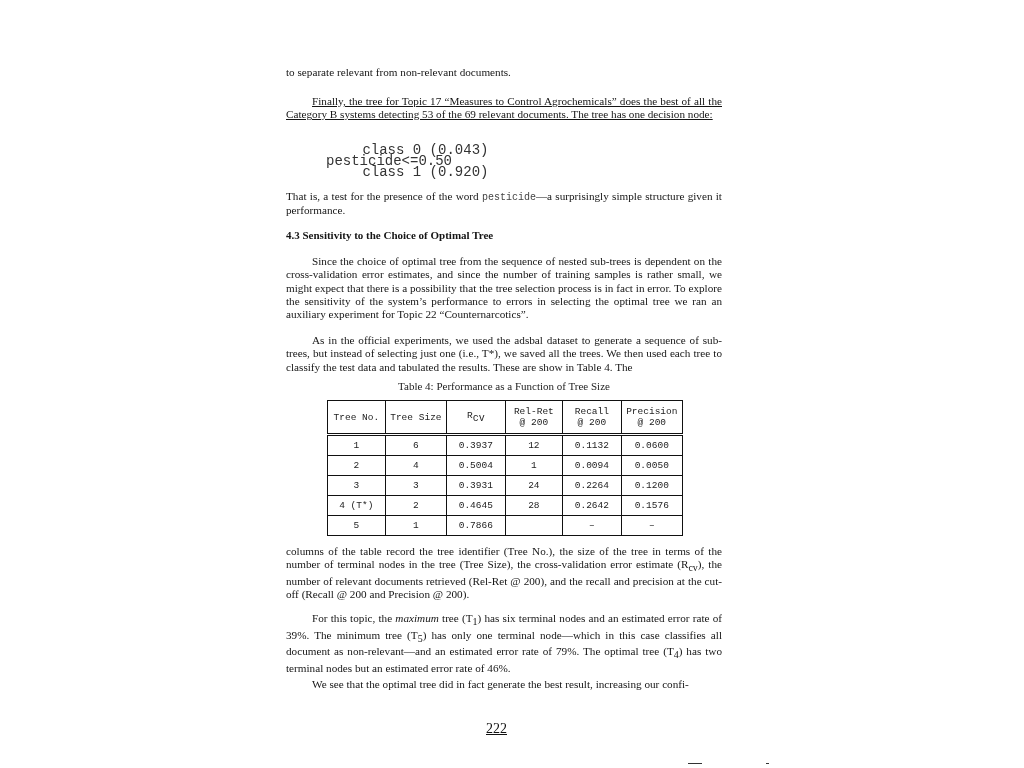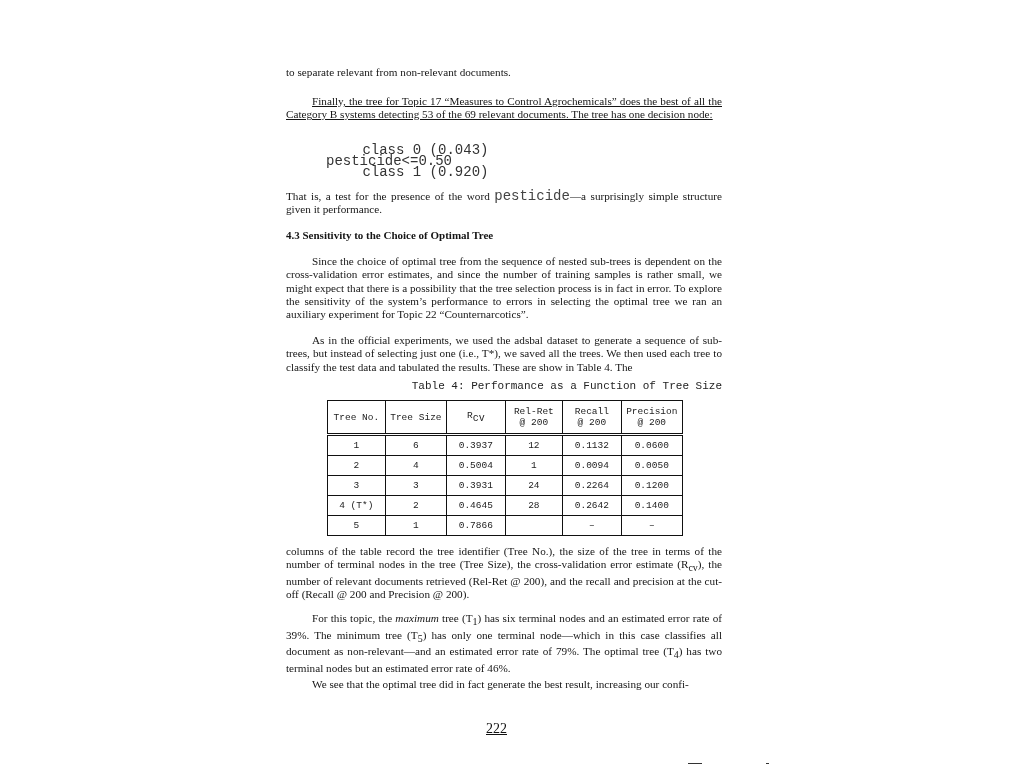--- a/index.html
+++ b/index.html
@@ -5,22 +5,22 @@
   html, body { margin: 0; padding: 0; background: #ffffff; }
   body { width: 1024px; height: 768px; position: relative; overflow: hidden;
          font-family: "Liberation Serif", "DejaVu Serif", serif; color: #111; }
   .page { position: absolute; left: 0; top: 0; width: 1024px; height: 768px; }
   .txt { position: absolute; left: 286px; width: 436px; font-size: 11.2px; line-height: 13.3px;
          text-align: justify; color: #151515; }
   .indent { text-indent: 26px; }
   .code { position: absolute; font-family: "Liberation Mono", "DejaVu Sans Mono", monospace;
           font-size: 14px; line-height: 11px; color: #333; white-space: pre; }
   .heading { position: absolute; left: 286px; top: 229px; font-size: 11px; font-weight: bold; color: #151515; }
-  .caption { position: absolute; left: 286px; width: 436px; top: 380px; text-align: right; font-size: 11px; color: #222; font-family: Liberation Mono, monospace; }
-  .mono-inline { font-family: "Liberation Mono", "DejaVu Sans Mono", monospace; font-size: 14px; color: #444; }
+  .caption { position: absolute; left: 286px; width: 436px; top: 380px; text-align: center; font-size: 11px; color: #222; }
+  .mono-inline { font-family: "Liberation Mono", "DejaVu Sans Mono", monospace; font-size: 10px; color: #444; }
   table.perf { position: absolute; left: 327px; top: 400px; width: 356px; border-collapse: collapse;
                font-size: 9.5px; color: #222; font-family: Liberation Mono, monospace; }
   table.perf th, table.perf td { border-left: 1px solid #111; border-right: 1px solid #111; text-align: center; padding: 0; }
   table.perf th { height: 32px; font-weight: normal; line-height: 11px; border-top: 1.5px solid #111; }
   table.perf thead tr { border-bottom: 3px double #111; }
   table.perf td { height: 19px; border-top: 1px solid #111; }
   table.perf tbody tr:last-child td { border-bottom: 1.5px solid #111; }
   .pagenum { position: absolute; left: 486px; top: 721px; font-size: 14px; text-decoration: underline; color: #111; }
   .mark { position: absolute; height: 1px; background: #333; }
   sub { font-size: 10px; }
@@ -85,21 +85,21 @@
         <td>24</td>
         <td>0.2264</td>
         <td>0.1200</td>
       </tr>
       <tr>
         <td>4 (T*)</td>
         <td>2</td>
         <td>0.4645</td>
         <td>28</td>
         <td>0.2642</td>
-        <td>0.1400</td>
+        <td>0.1576</td>
       </tr>
       <tr>
         <td>5</td>
         <td>1</td>
         <td>0.7866</td>
         <td></td>
         <td>–</td>
         <td>–</td>
       </tr>
     </tbody>

